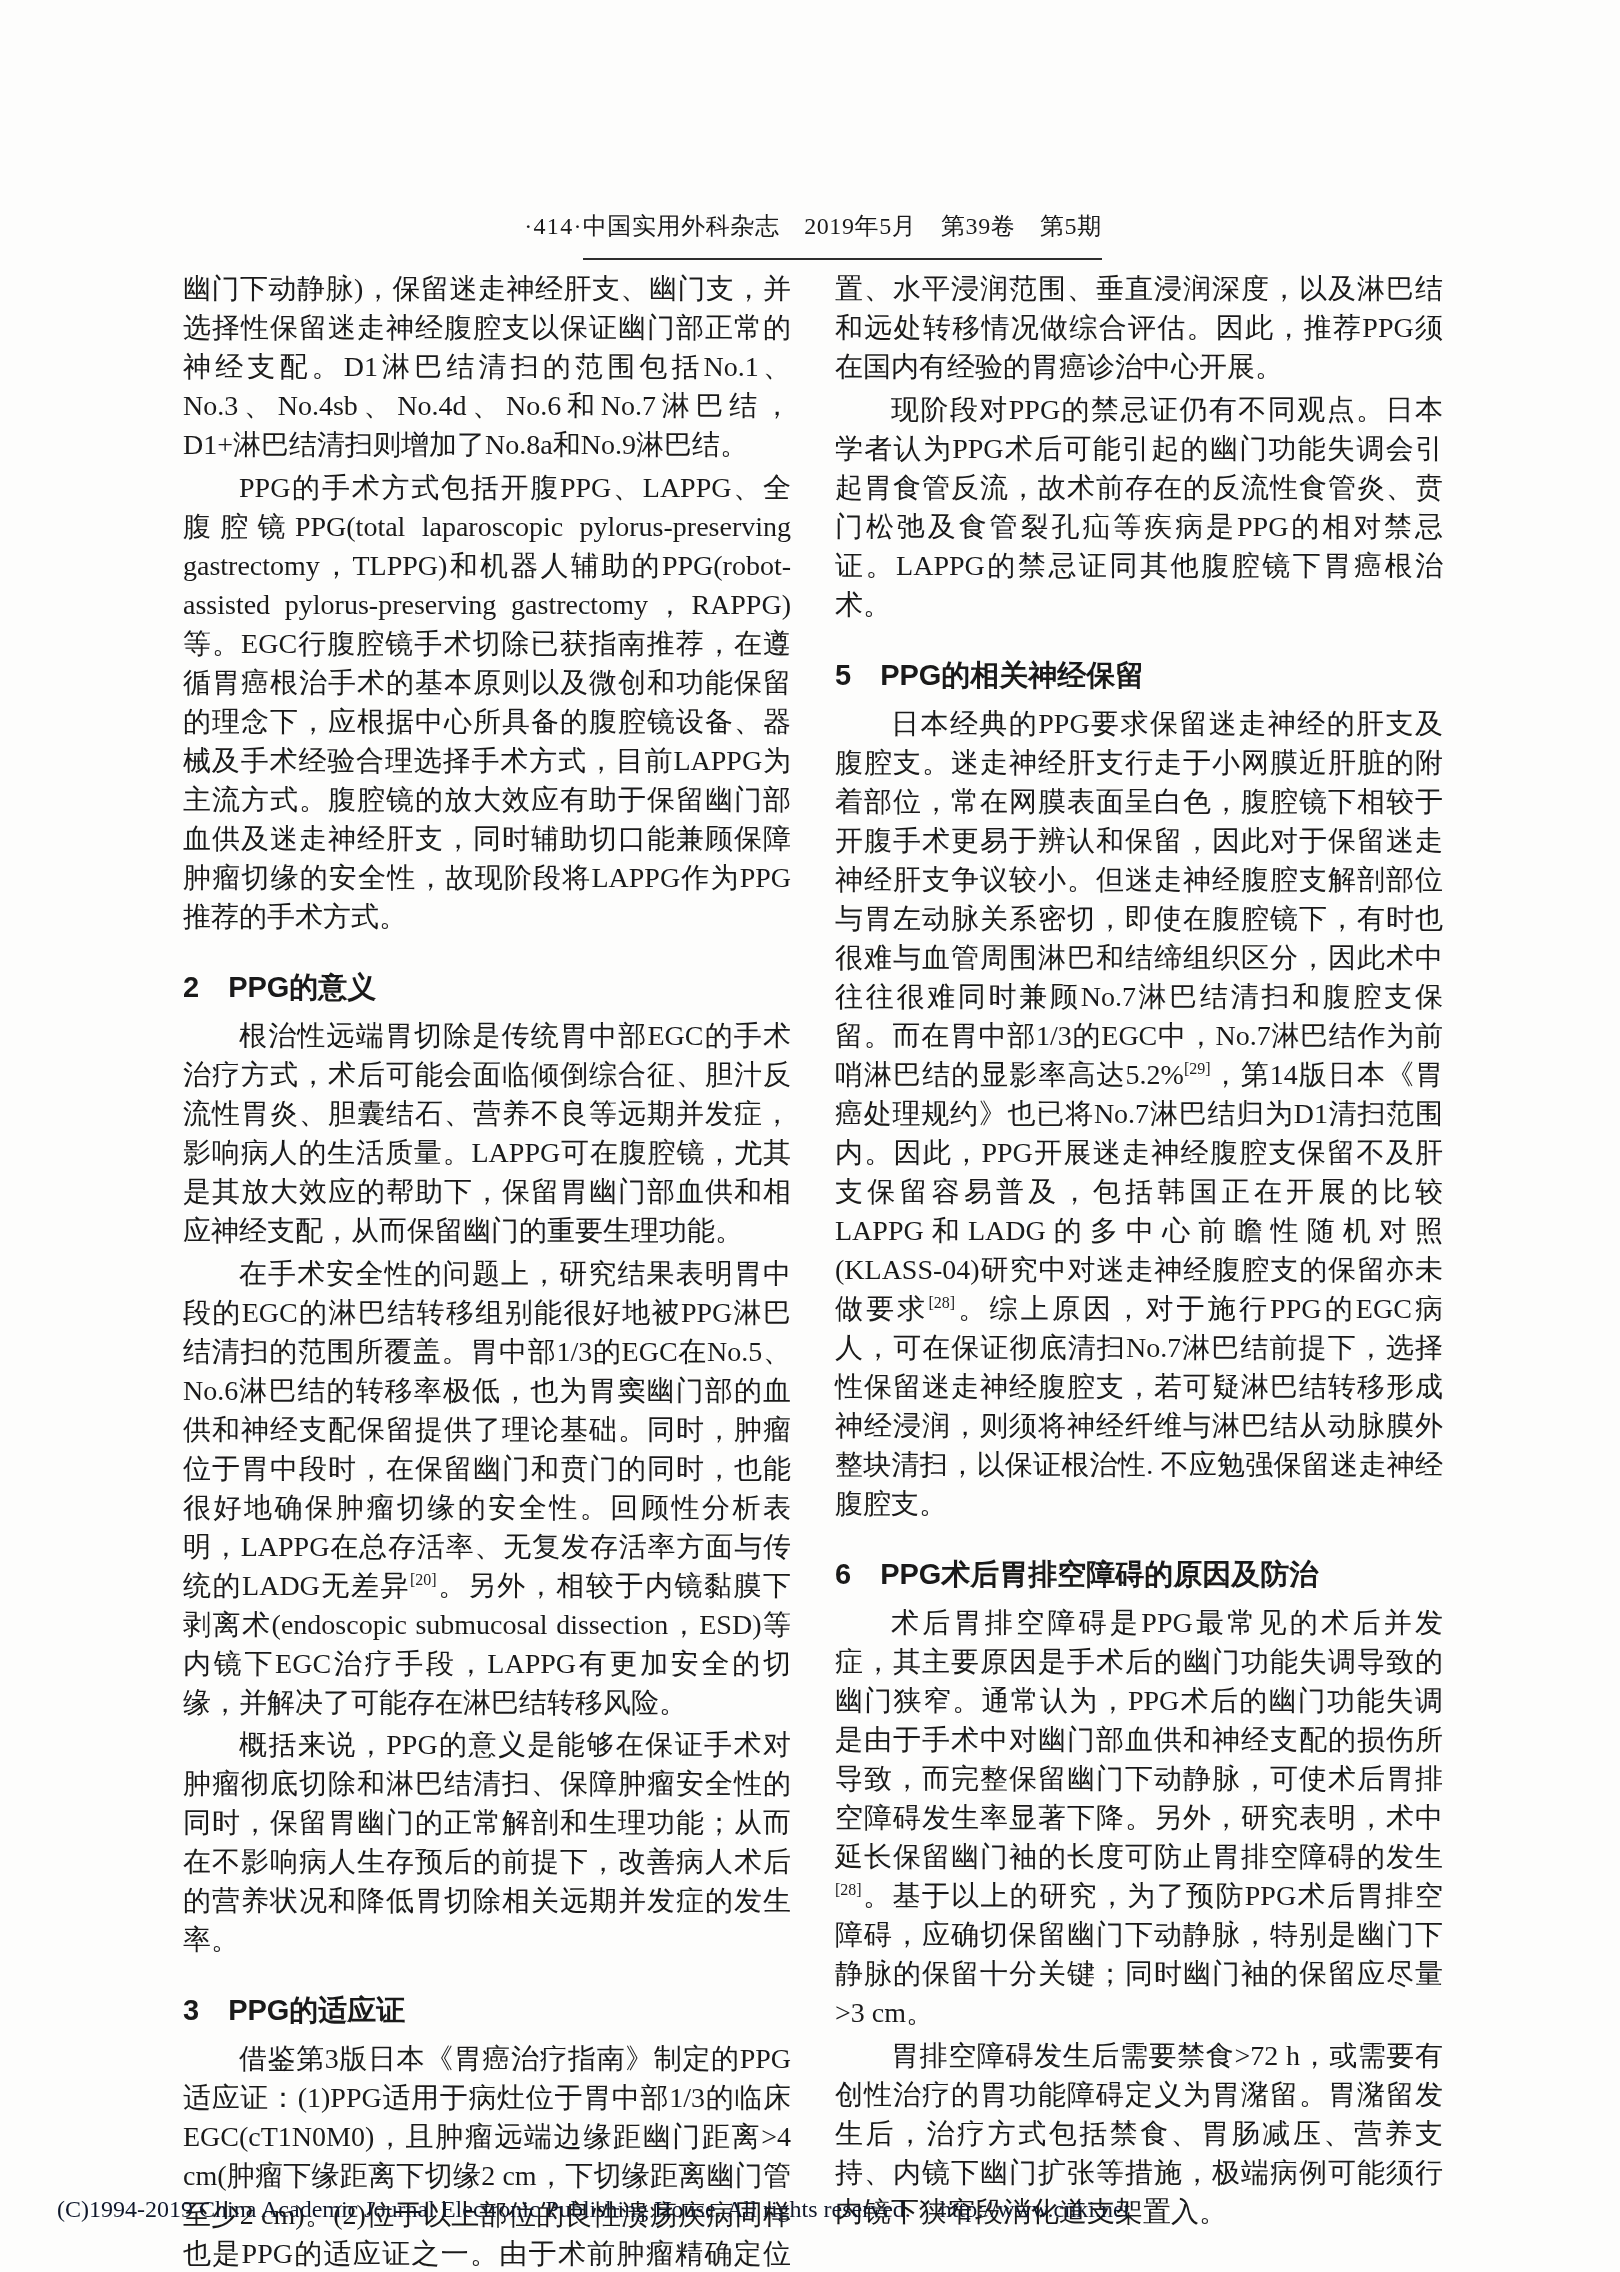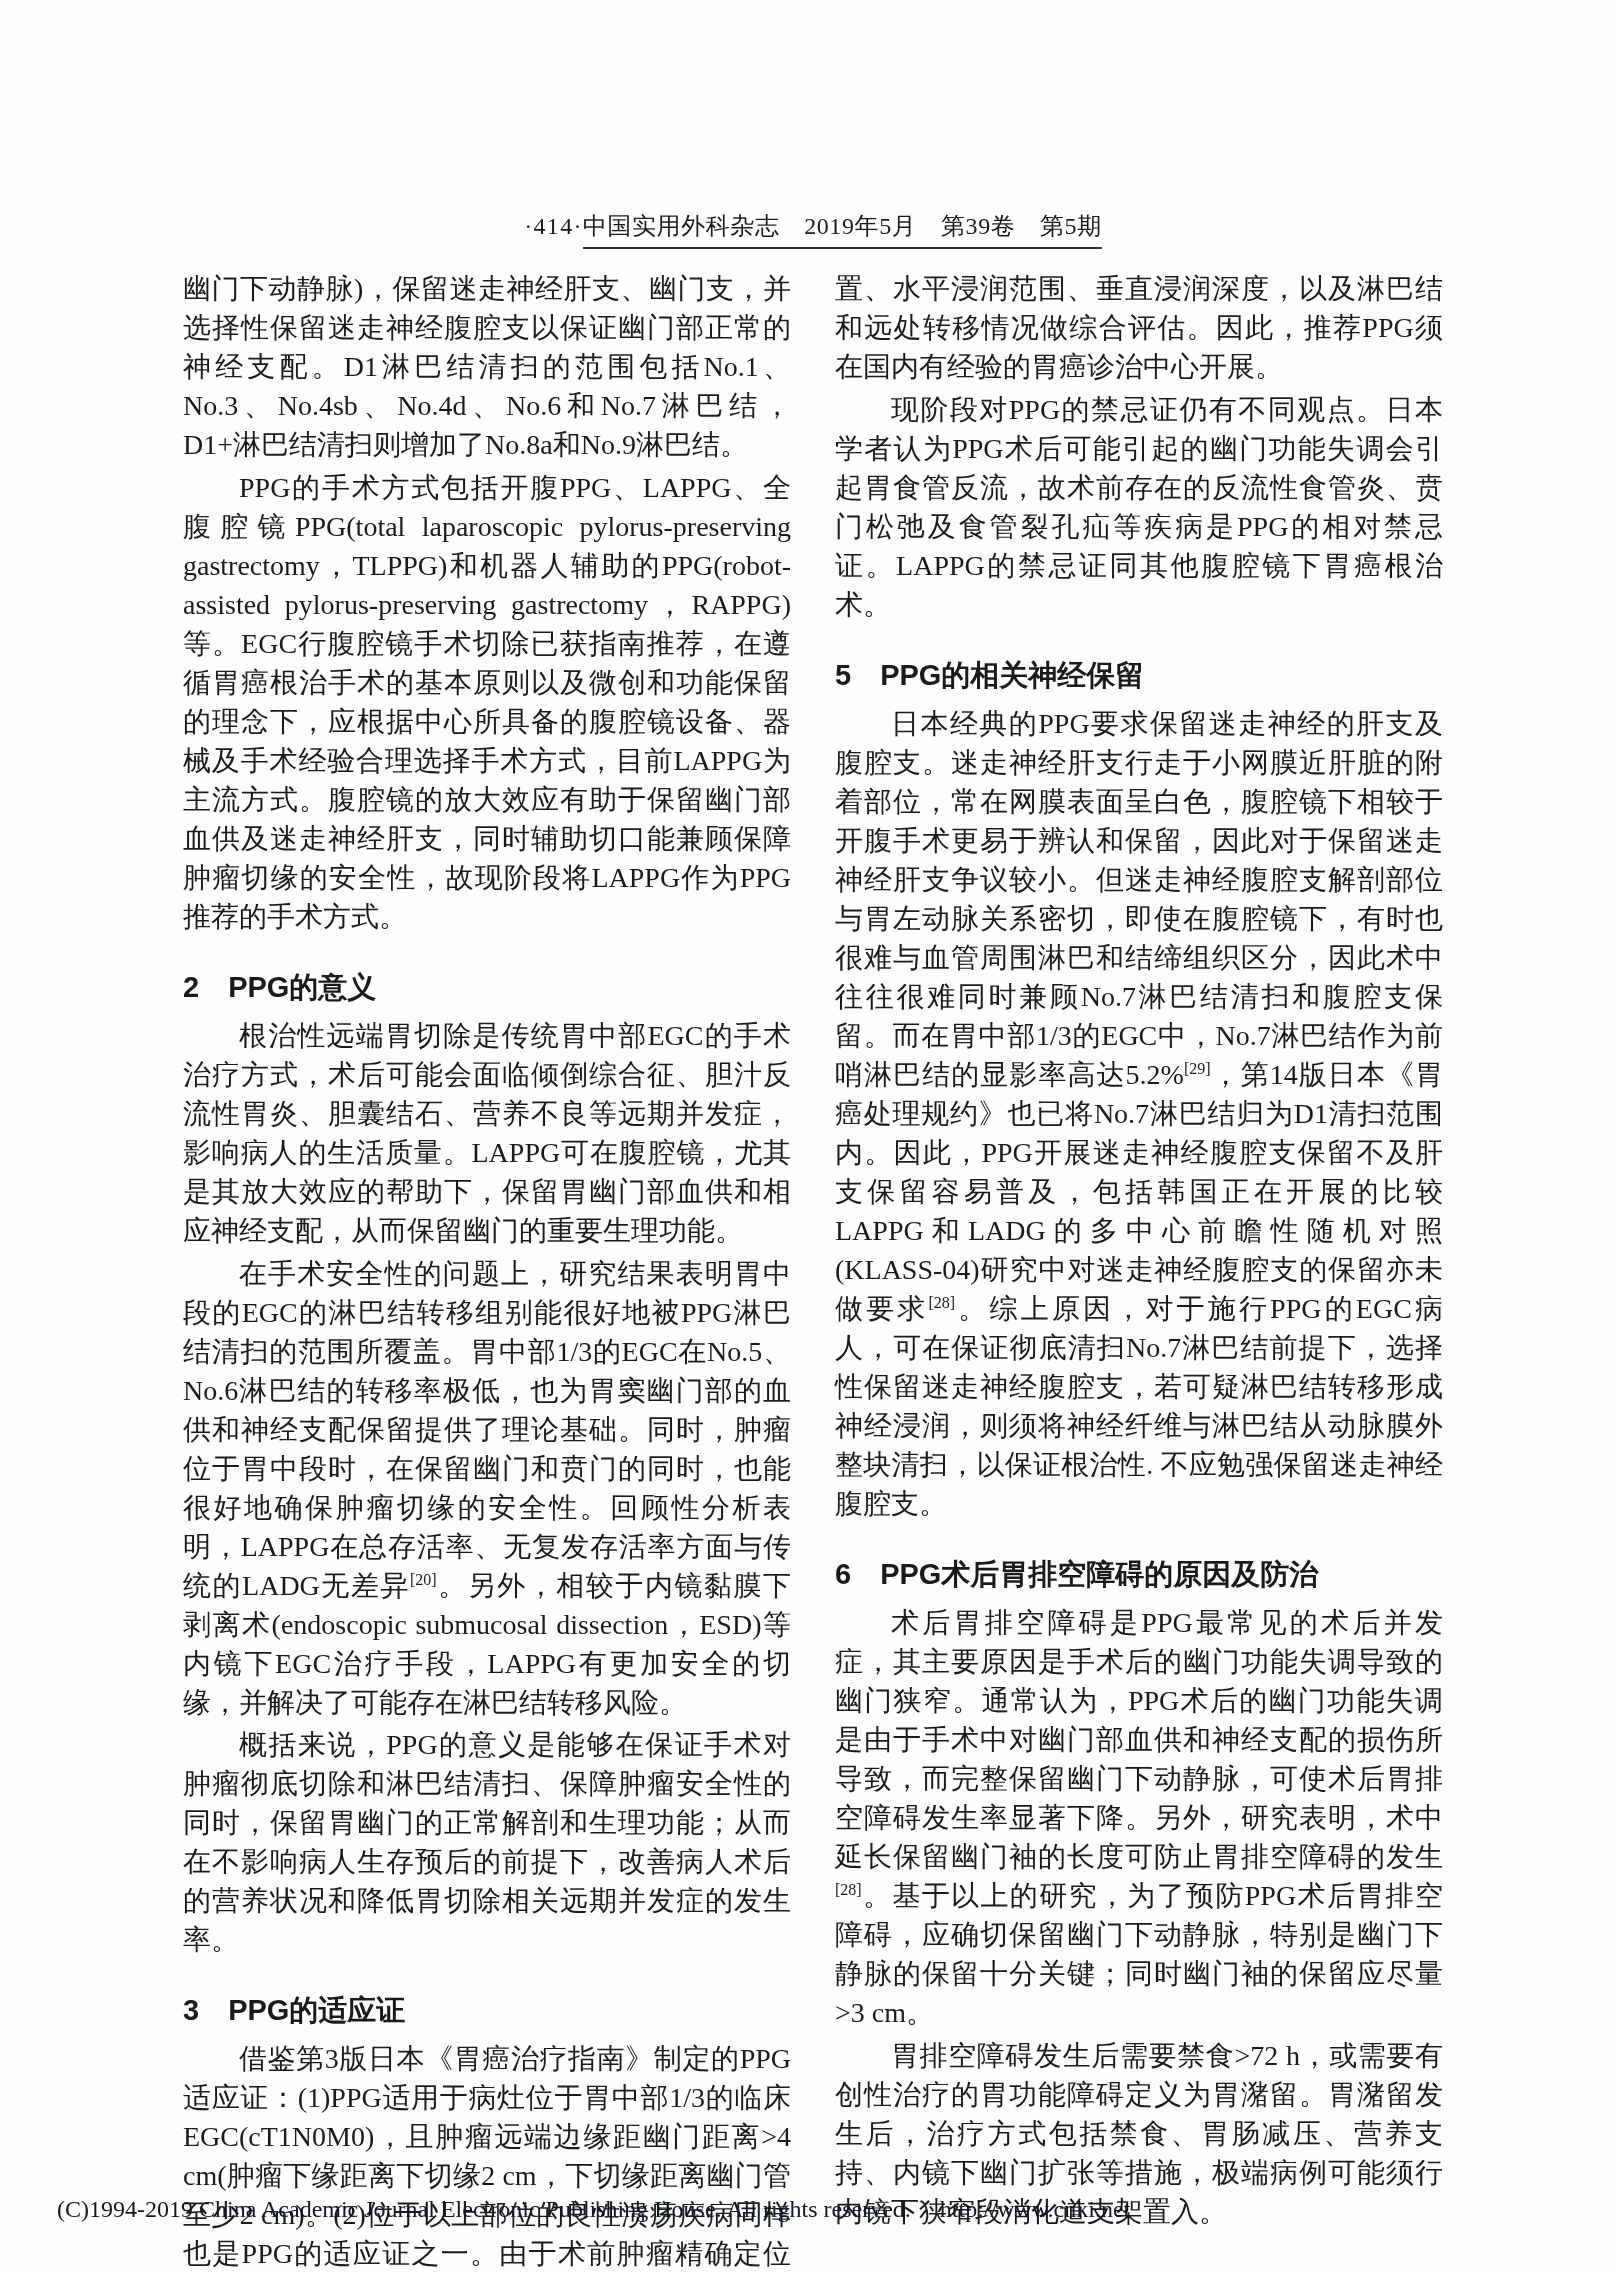--- a/index.html
+++ b/index.html
@@ -19,21 +19,21 @@
     left: 183px;
     width: 1260px;
     display: flex;
     justify-content: center;
     align-items: baseline;
     font-size: 24px;
   }
   .page-num { letter-spacing: 1.3px; }
   .journal-ref {
     border-bottom: 2.5px solid #2e2e2e;
-    padding-bottom: 5px;
+    padding-bottom: 16px;
     letter-spacing: 0.6px;
   }
   .columns {
     position: absolute;
     top: 269px;
     left: 183px;
     width: 1260px;
     display: flex;
     gap: 44px;
   }

